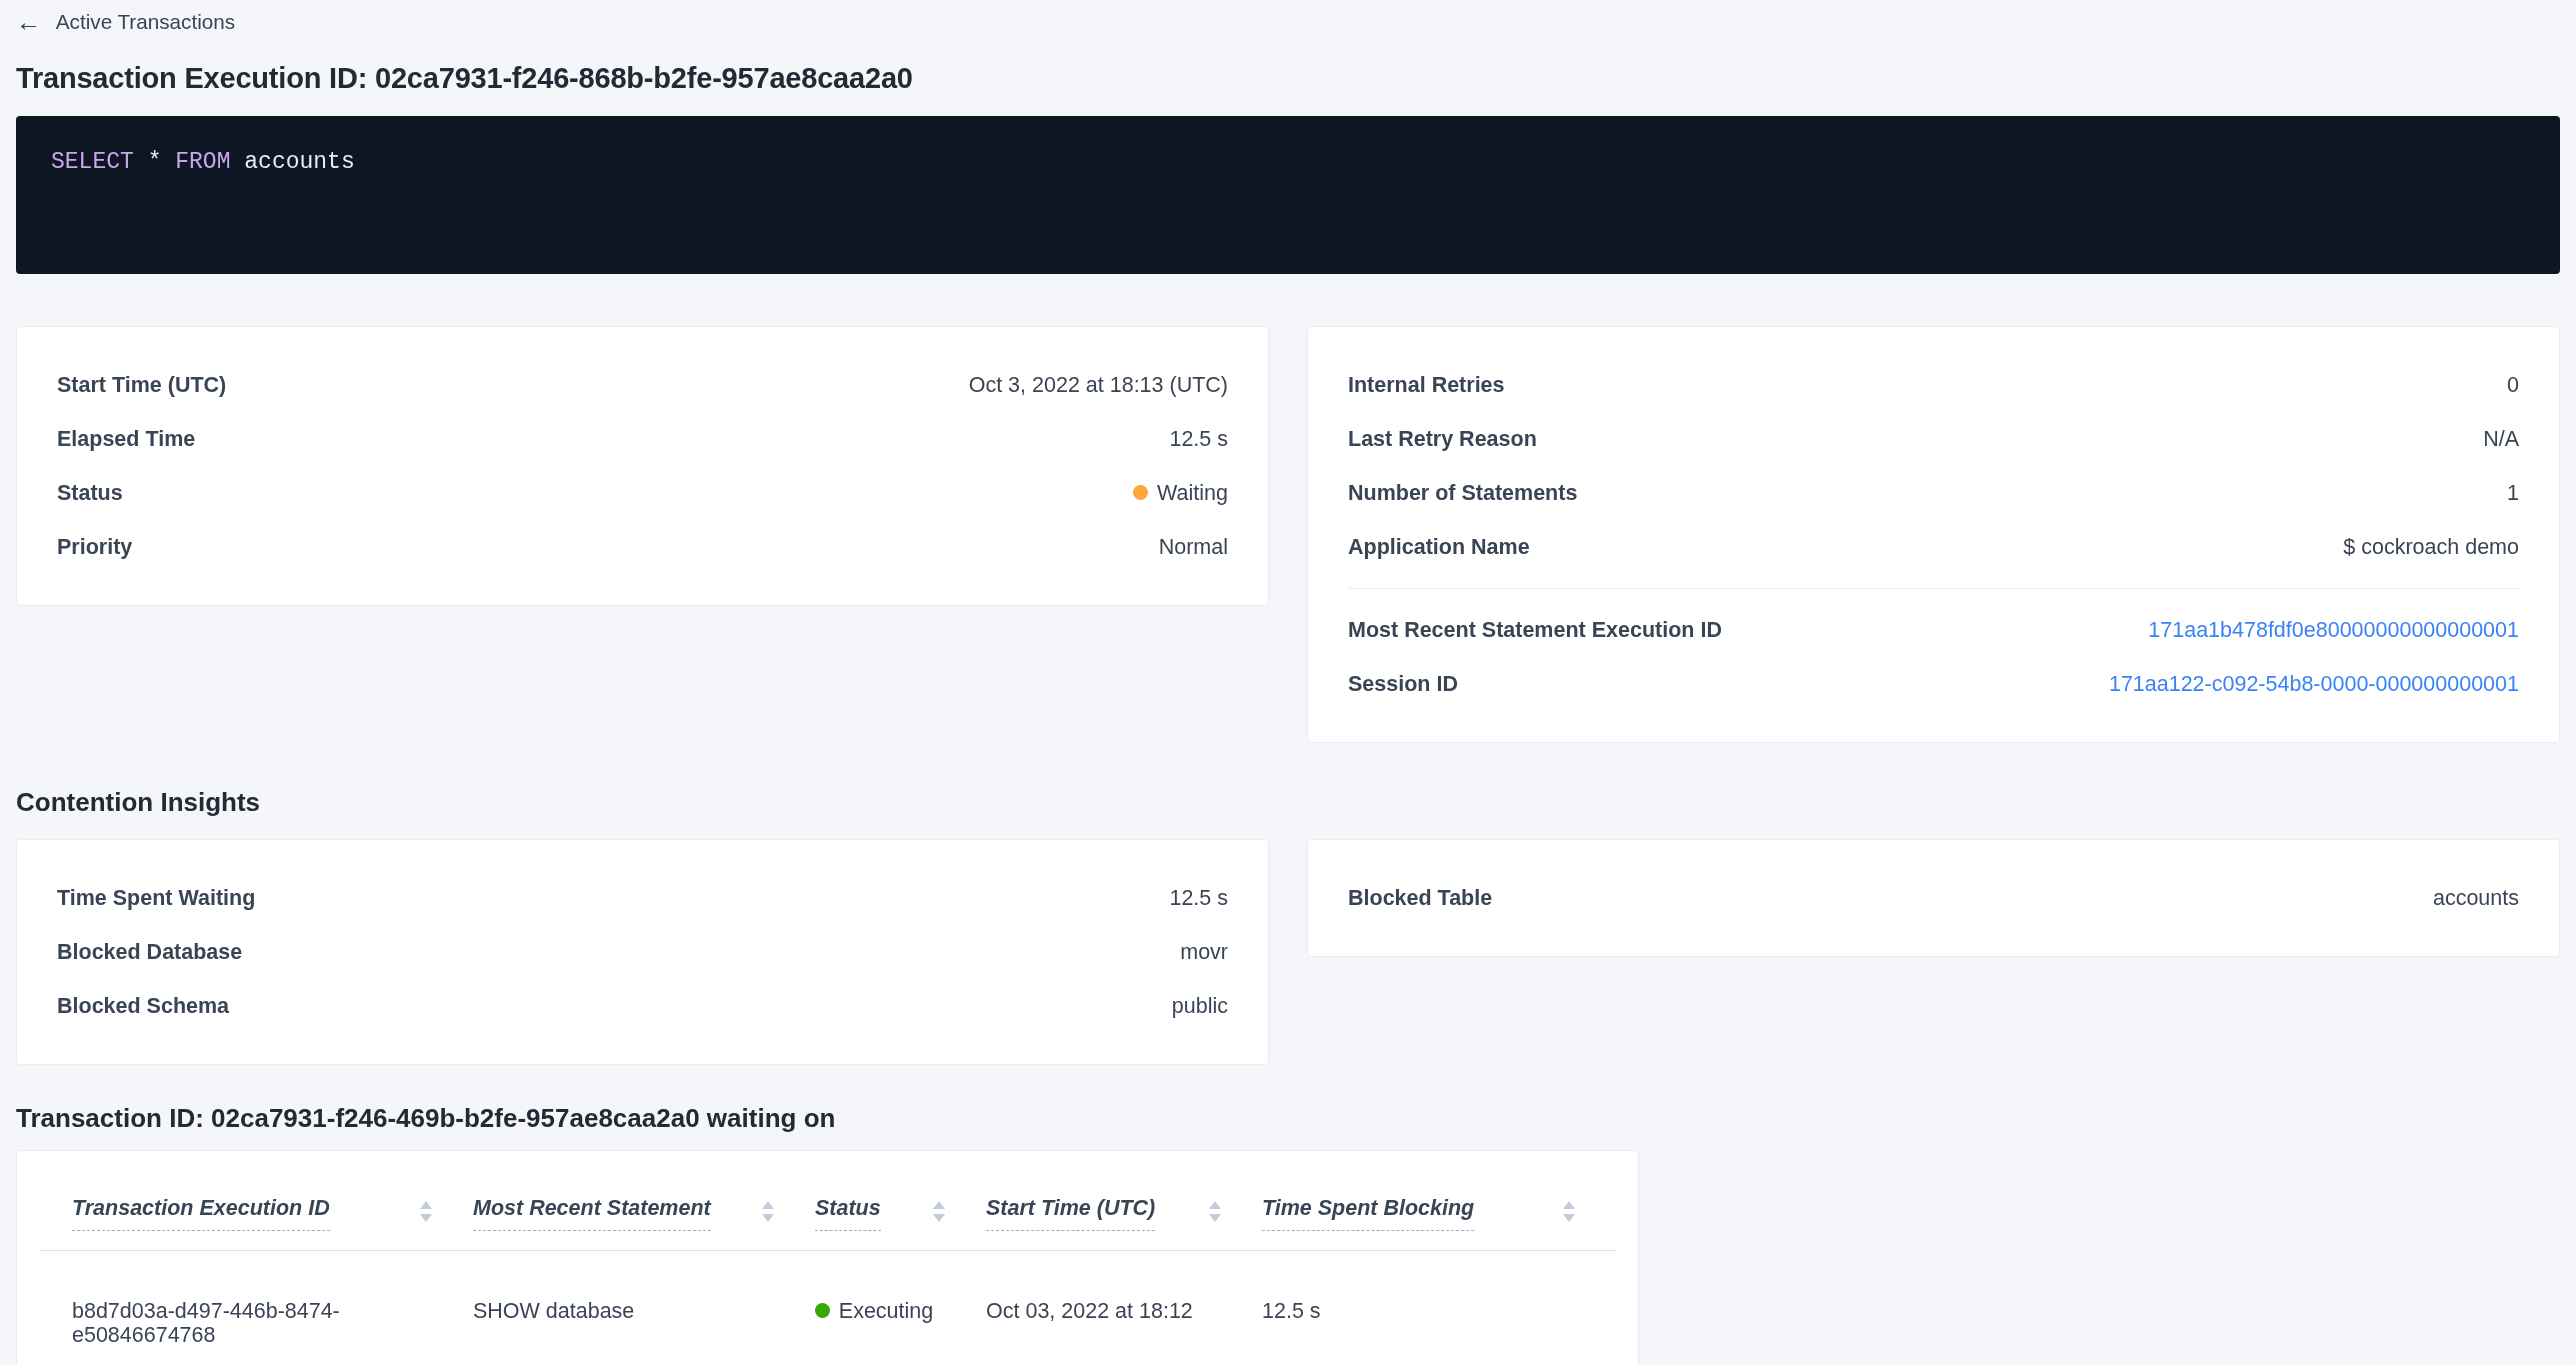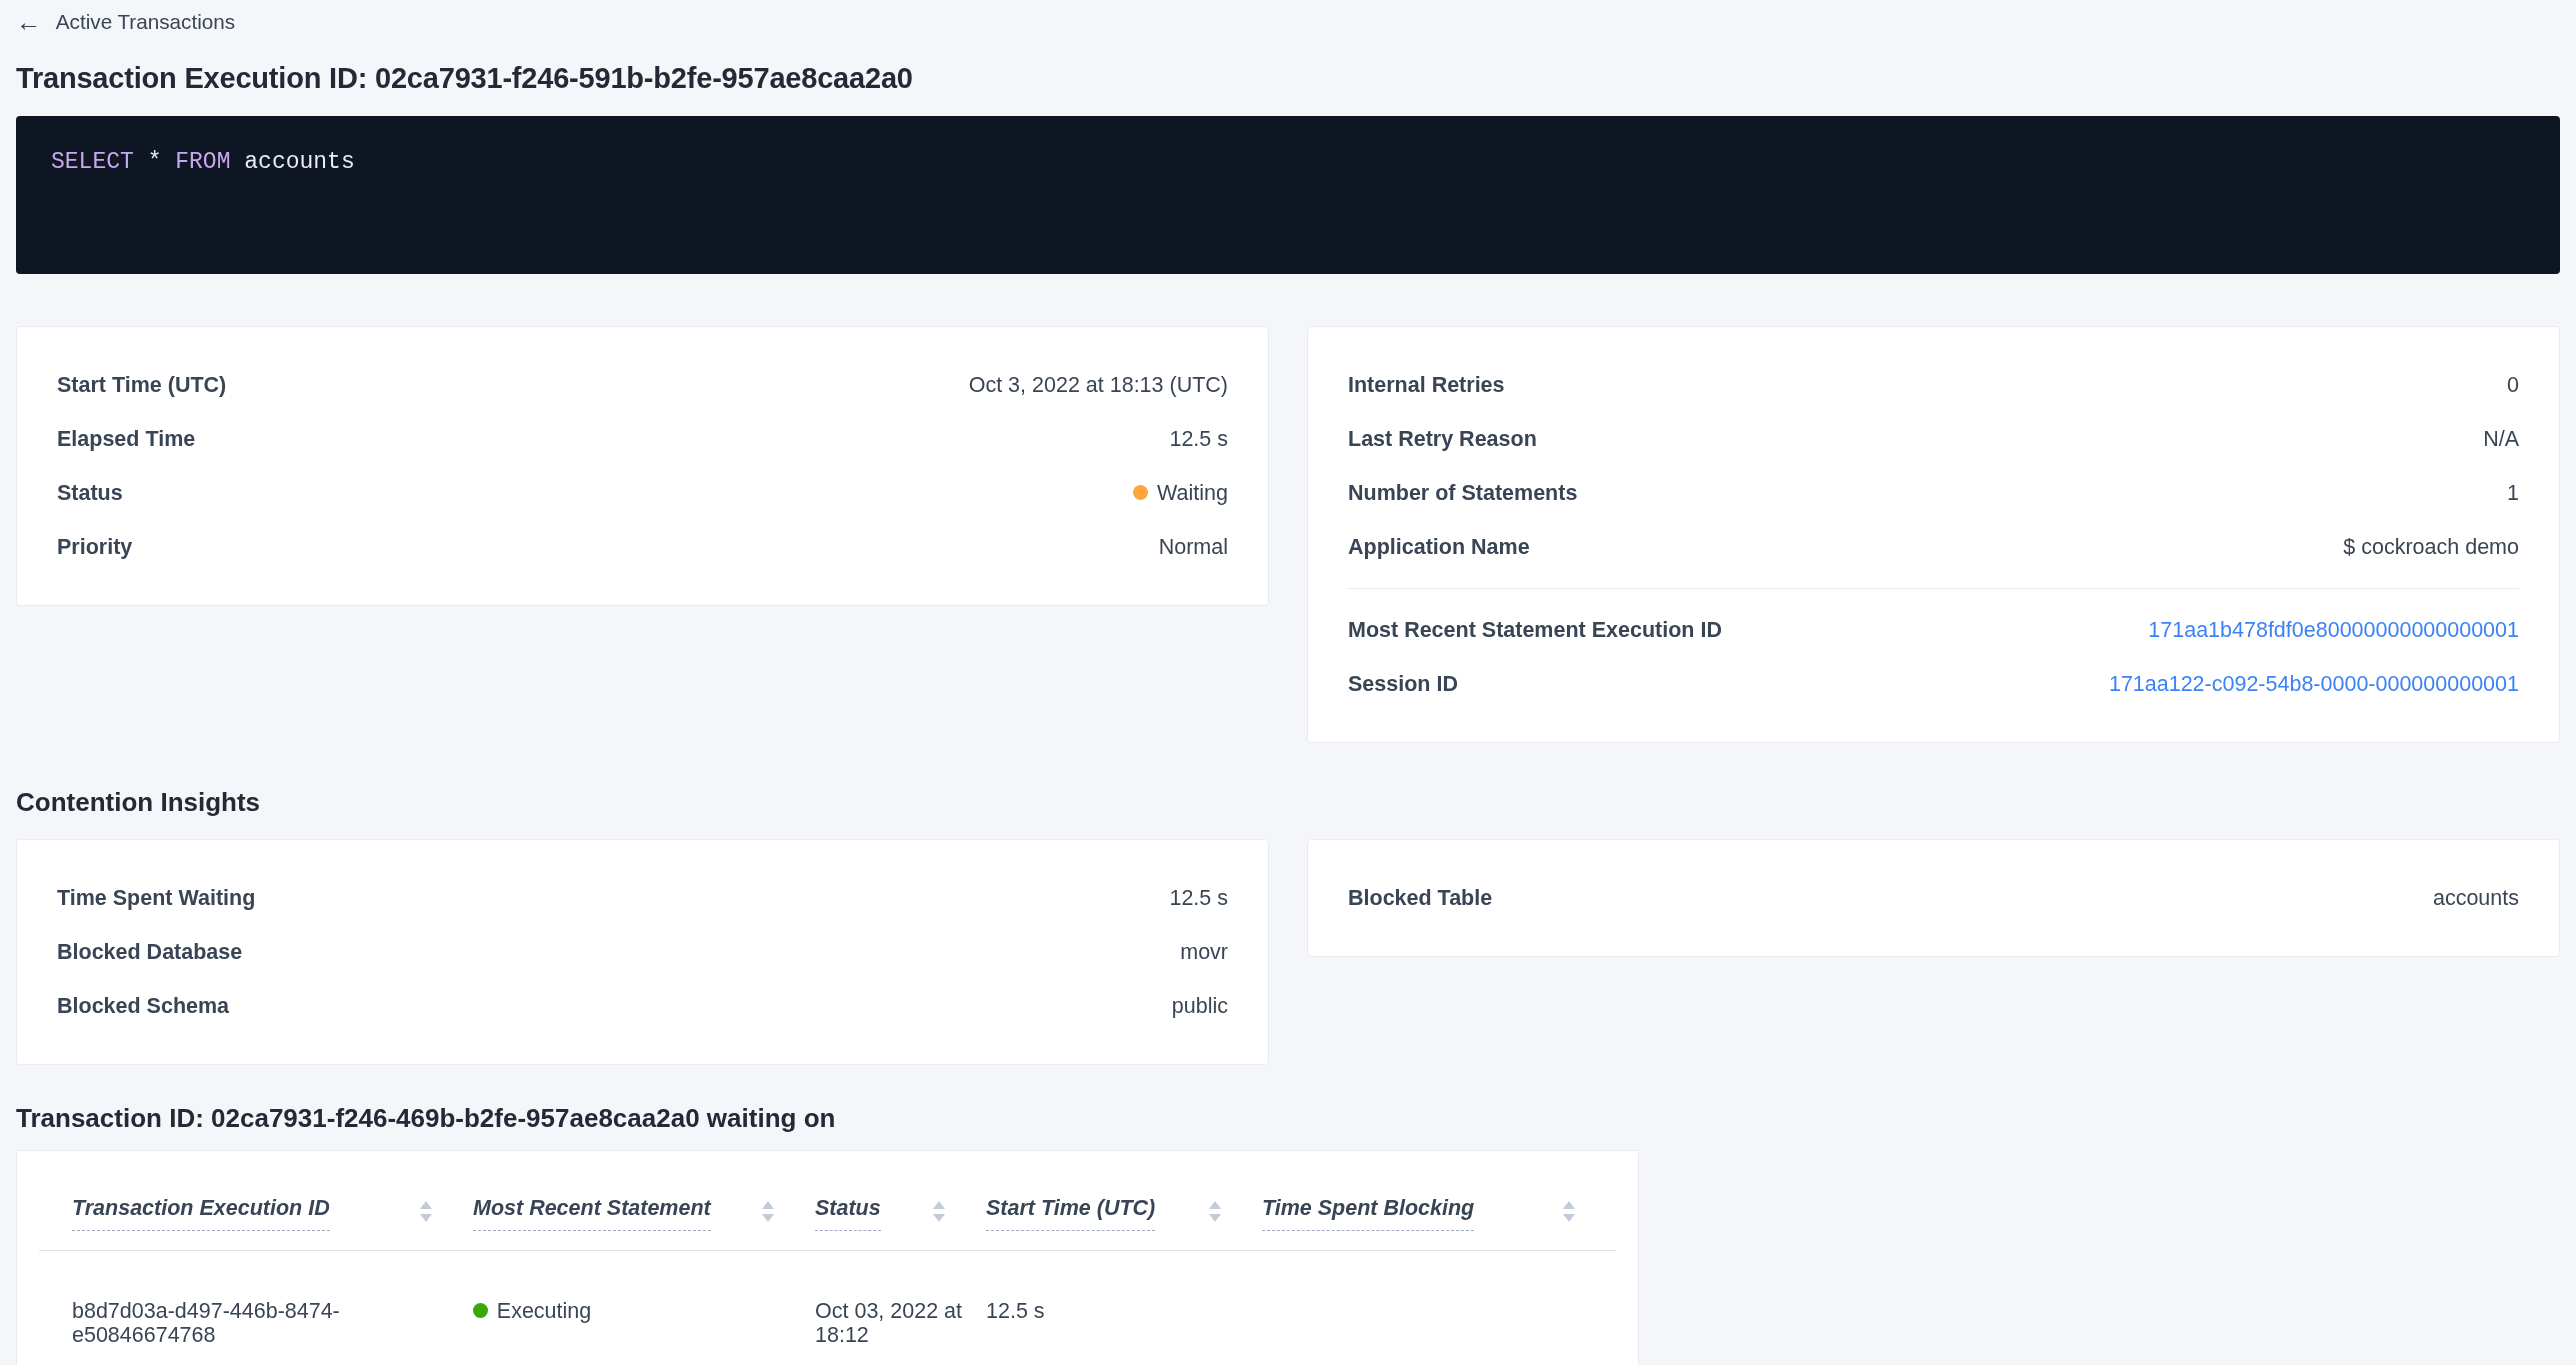--- a/index.html
+++ b/index.html
@@ -152,21 +152,21 @@
 <body>
 
 
 
 
 <a class="back-link">
   <span class="back-arrow">←</span>
   <span>Active Transactions</span>
 </a>
 
-<h1 class="page-title">Transaction Execution ID: 02ca7931-f246-591b-b2fe-957ae8caa2a0</h1>
+<h1 class="page-title">Transaction Execution ID: 02ca7931-f246-868b-b2fe-957ae8caa2a0</h1>
 
 
 <div class="sql-box"><span class="sql-keyword">SELECT</span> <span class="sql-plain">*</span> <span class="sql-keyword">FROM</span> <span class="sql-plain">accounts</span></div>
 
 
 <div class="cards-row summary-row">
 
   <div class="card">
     <div class="kv-row">
       <span class="kv-label">Start Time (UTC)</span>
@@ -283,20 +283,21 @@
       <span class="th-label">Time Spent Blocking</span>
       <span class="sort-arrows">
           <span class="arrow-up"></span>
           <span class="arrow-down"></span>
         </span>
     </div>
   </div>
 
   <div class="tbl-grid tbl-data-row">
     <div class="td-cell first">b8d7d03a-d497-446b-8474-e50846674768</div>
+    <div class="td-cell">SHOW database</div>
     <div class="td-cell"><span class="status-dot" style="background-color: rgb(55, 168, 6);"></span><span>Executing</span></div>
     <div class="td-cell">Oct 03, 2022 at 18:12</div>
     <div class="td-cell">12.5 s</div>
   </div>
 
 </div>
 
 
 
 

